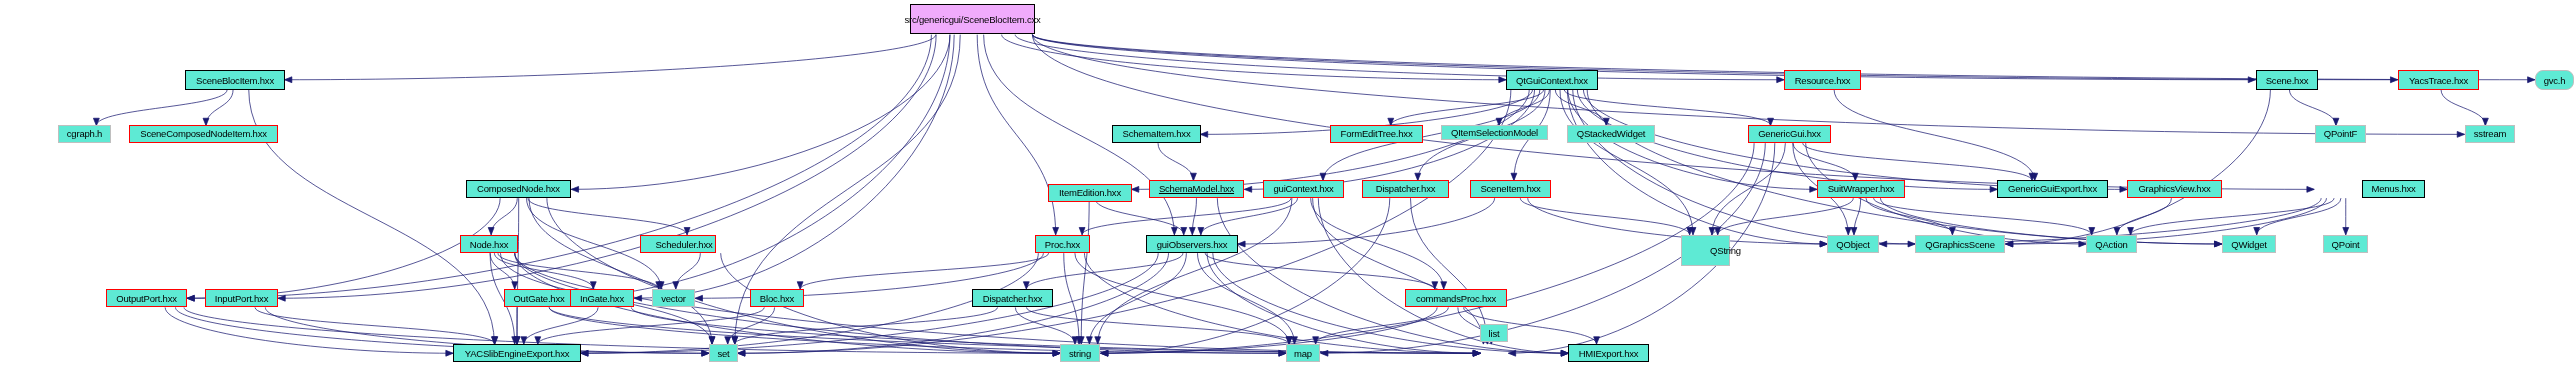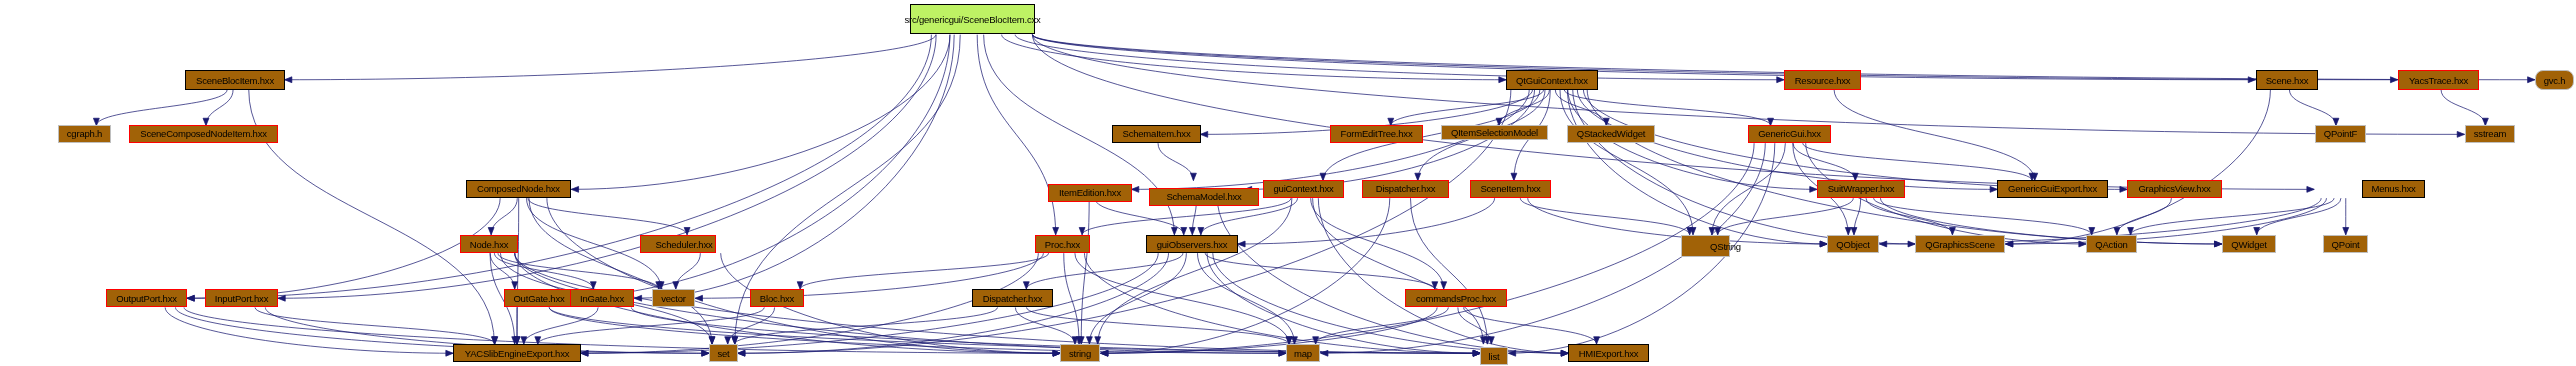--- a/index.html
+++ b/index.html
@@ -1,25 +1,25 @@
 <!DOCTYPE html>
 <html style="font-size:11.7px"><head>
 <meta charset="utf-8">
 <style>
   html, body { margin: 0; padding: 0; background: #ffffff; }
   body { width: 2576px; height: 367px; position: relative; overflow: hidden;
          font-family: "Liberation Sans", "DejaVu Sans", sans-serif; }
   #graph { position: absolute; left: 0; top: 0; width: 2576px; height: 367px; }
-  .node { position: absolute; box-sizing: border-box; background: #a16207;
+  .node { position: absolute; box-sizing: border-box; background: #5eead4;
           display: flex; align-items: center; justify-content: center; text-align: center;
           font-size: 9.5px; letter-spacing: -0.2px; color: #000; line-height: 11px; white-space: nowrap; }
   .node.std { border: 0.7px solid #000000; }
   .node.red { border: 0.7px solid #ff0000; }
   .node.ext { border: 0.7px solid #bfbfbf; }
-  .node.root { border: 0.7px solid #000000; background: #bef264; white-space: normal; padding: 0 2.9px; }
+  .node.root { border: 0.7px solid #000000; background: #f0abfc; white-space: normal; padding: 0 2.9px; }
   .node.link { cursor: pointer; }
   svg .edge { fill: none; stroke: #191970; stroke-width: 1; }
   svg .arrow { fill: #191970; stroke: #191970; }
 </style>
 </head>
 <body>
 
 <svg id="graph" xmlns="http://www.w3.org/2000/svg" width="2576" height="367" viewBox="0 0 3513 500">
   <g id="edges">
       <path d="M1276.175,47 C1276.175,77.75 832.0875,108.5 388,108.5" class="edge"></path>
@@ -343,51 +343,51 @@
     </div>
     <div class="node ext" style="left: 1567px; top: 125px; width: 88px; height: 17.6px;">
       <span>QStackedWidget</span>
     </div>
     <div class="node red link" style="left: 1748px; top: 125px; width: 83px; height: 17.6px;">
       <span>GenericGui.hxx</span>
     </div>
     <div class="node red link" style="left: 1048px; top: 184px; width: 84px; height: 17.6px;">
       <span>ItemEdition.hxx</span>
     </div>
-    <div class="node red link" style="left: 1149px; top: 188px; width: 110px; height: 17.6px;">
+    <div class="node red link" style="left: 1149px; top: 180px; width: 95px; height: 17.6px; text-decoration: underline;">
       <span>SchemaModel.hxx</span>
     </div>
     <div class="node red link" style="left: 1263px; top: 180px; width: 81px; height: 17.6px;">
       <span>guiContext.hxx</span>
     </div>
     <div class="node red link" style="left: 1362px; top: 180px; width: 87px; height: 17.6px;">
       <span>Dispatcher.hxx</span>
     </div>
     <div class="node red link" style="left: 1470px; top: 180px; width: 81px; height: 17.6px;">
       <span>SceneItem.hxx</span>
     </div>
     <div class="node red link" style="left: 1035px; top: 235px; width: 55px; height: 18.3px;">
       <span>Proc.hxx</span>
     </div>
     <div class="node std link" style="left: 1146px; top: 235px; width: 92px; height: 18.3px;">
       <span>guiObservers.hxx</span>
     </div>
-    <div class="node ext" style="left: 1681px; top: 235px; width: 49px; height: 22px; padding-left: 40px;">
+    <div class="node ext" style="left: 1681px; top: 235px; width: 49px; height: 31px; padding-left: 40px;">
       <span>QString</span>
     </div>
     <div class="node red link" style="left: 1405px; top: 289px; width: 102px; height: 18.3px;">
       <span>commandsProc.hxx</span>
     </div>
     <div class="node ext" style="left: 1060px; top: 344px; width: 40px; height: 18.3px;">
       <span>string</span>
     </div>
     <div class="node ext" style="left: 1286px; top: 344px; width: 34px; height: 18.3px;">
       <span>map</span>
     </div>
-    <div class="node ext" style="left: 1480px; top: 324px; width: 28px; height: 18.3px; margin-top: 23px;">
+    <div class="node ext" style="left: 1480px; top: 324px; width: 28px; height: 18.3px;">
       <span>list</span>
     </div>
     <div class="node std link" style="left: 1568px; top: 344px; width: 81px; height: 18.3px;">
       <span>HMIExport.hxx</span>
     </div>
     <div class="node std link" style="left: 2256px; top: 70px; width: 62px; height: 20px;">
       <span>Scene.hxx</span>
     </div>
     <div class="node red link" style="left: 2398px; top: 70px; width: 81px; height: 20px;">
       <span>YacsTrace.hxx</span>

